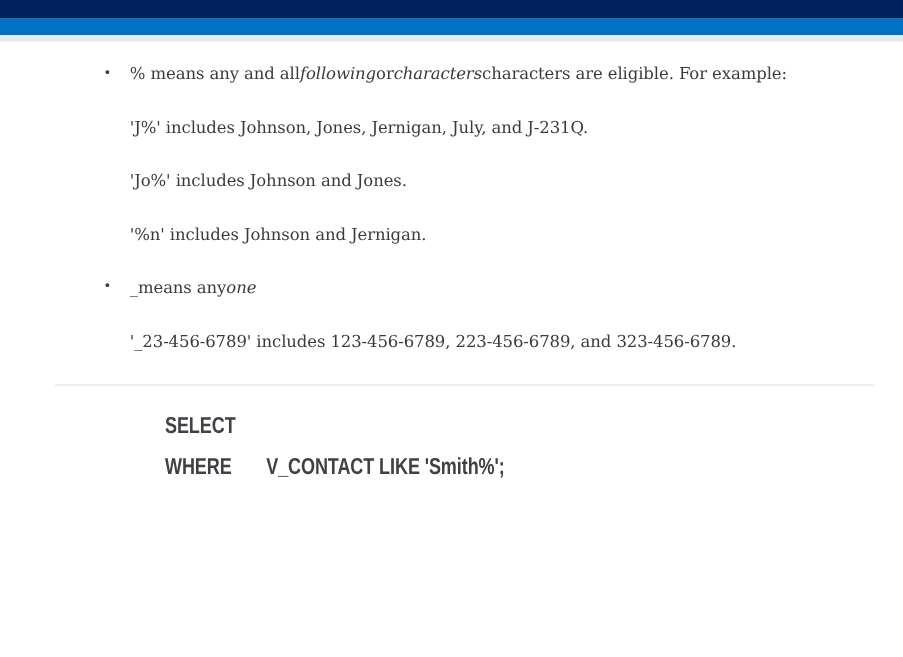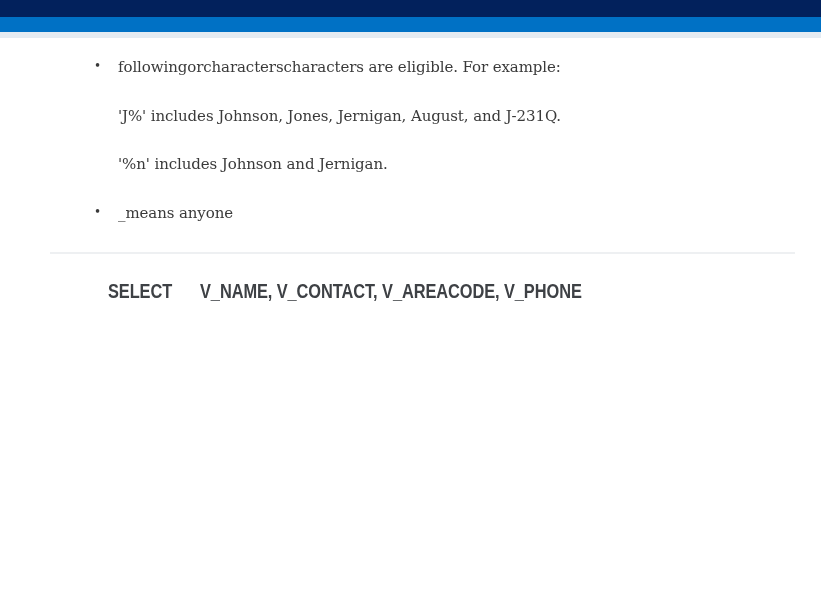--- a/index.html
+++ b/index.html
@@ -32,21 +32,21 @@
     white-space: nowrap;
   }
   .bullet-dot {
     position: absolute;
     left: -24px;
     top: 50%;
     transform: translateY(-58%);
     font-size: 12px;
     color: #3a3a3a;
   }
-  .seg-italic { }
+  .seg-italic { font-style: italic; }
 
   
   .divider {
     height: 2px;
     background: #eef0f2;
     width: 745px;
     margin-left: -68px;
     margin-top: 15px;
   }
 
@@ -57,20 +57,21 @@
     color: #3e4145;
     font-family: "Liberation Sans", sans-serif;
     font-weight: 700;
     font-size: 21px;
   }
   .sql-row {
     height: 37px;
     display: flex;
     align-items: center;
     white-space: nowrap;
+    margin-left: 42px;
   }
   .sql-keyword {
     width: 92px;
     flex: 0 0 92px;
   }
   .sql-keyword span, .sql-code span {
     display: inline-block;
     transform: scaleX(0.78);
     transform-origin: 0 50%;
   }
@@ -79,33 +80,39 @@
 <body>
 
 <div class="bar-navy"></div>
 <div class="bar-blue"></div>
 <div class="bar-strip"></div>
 
 <div class="content">
   <div id="bullet-list">
       <div class="doc-line">
         <span class="bullet-dot">•</span>
+        <span class="seg-normal">% means any and all </span>
         <span class="seg-italic">following</span>
         <span class="seg-normal"> or </span>
         <span class="seg-italic">characters</span>
         <span class="seg-normal"> characters are eligible. For example:</span>
       </div>
-      <div class="doc-line">'J%' includes Johnson, Jones, Jernigan, August, and J-231Q.</div>
+      <div class="doc-line">'J%' includes Johnson, Jones, Jernigan, July, and J-231Q.</div>
+      <div class="doc-line">'Jo%' includes Johnson and Jones.</div>
       <div class="doc-line">'%n' includes Johnson and Jernigan.</div>
       <div class="doc-line">
         <span class="bullet-dot">•</span>
         <span class="seg-normal">_means any </span>
         <span class="seg-italic">one</span>
       </div>
+      <div class="doc-line">'_23-456-6789' includes 123-456-6789, 223-456-6789, and 323-456-6789.</div>
     </div>
   <div class="divider"></div>
   <div class="sql-block" id="sql-block">
       <div class="sql-row">
         <div class="sql-keyword"><span>SELECT</span></div>
-        <div class="sql-code"><span>V_NAME, V_CONTACT, V_AREACODE, V_PHONE</span></div>
+      </div>
+      <div class="sql-row">
+        <div class="sql-keyword"><span>WHERE</span></div>
+        <div class="sql-code"><span>V_CONTACT LIKE 'Smith%';</span></div>
       </div>
     </div>
 </div>
 
 </body></html>

